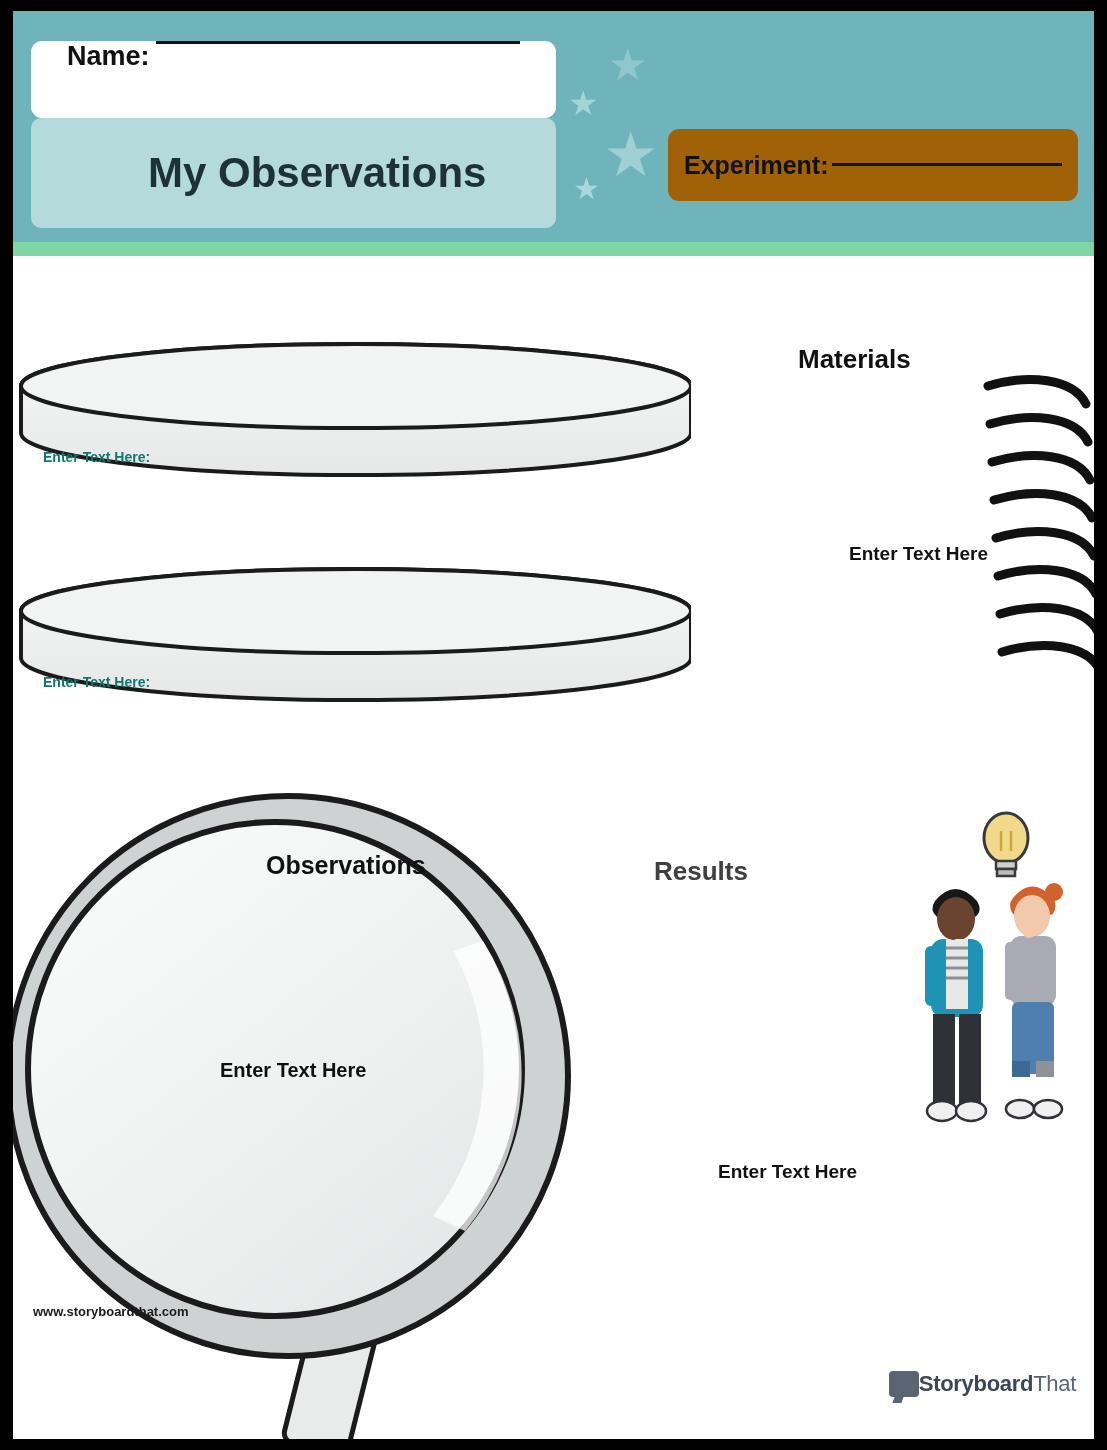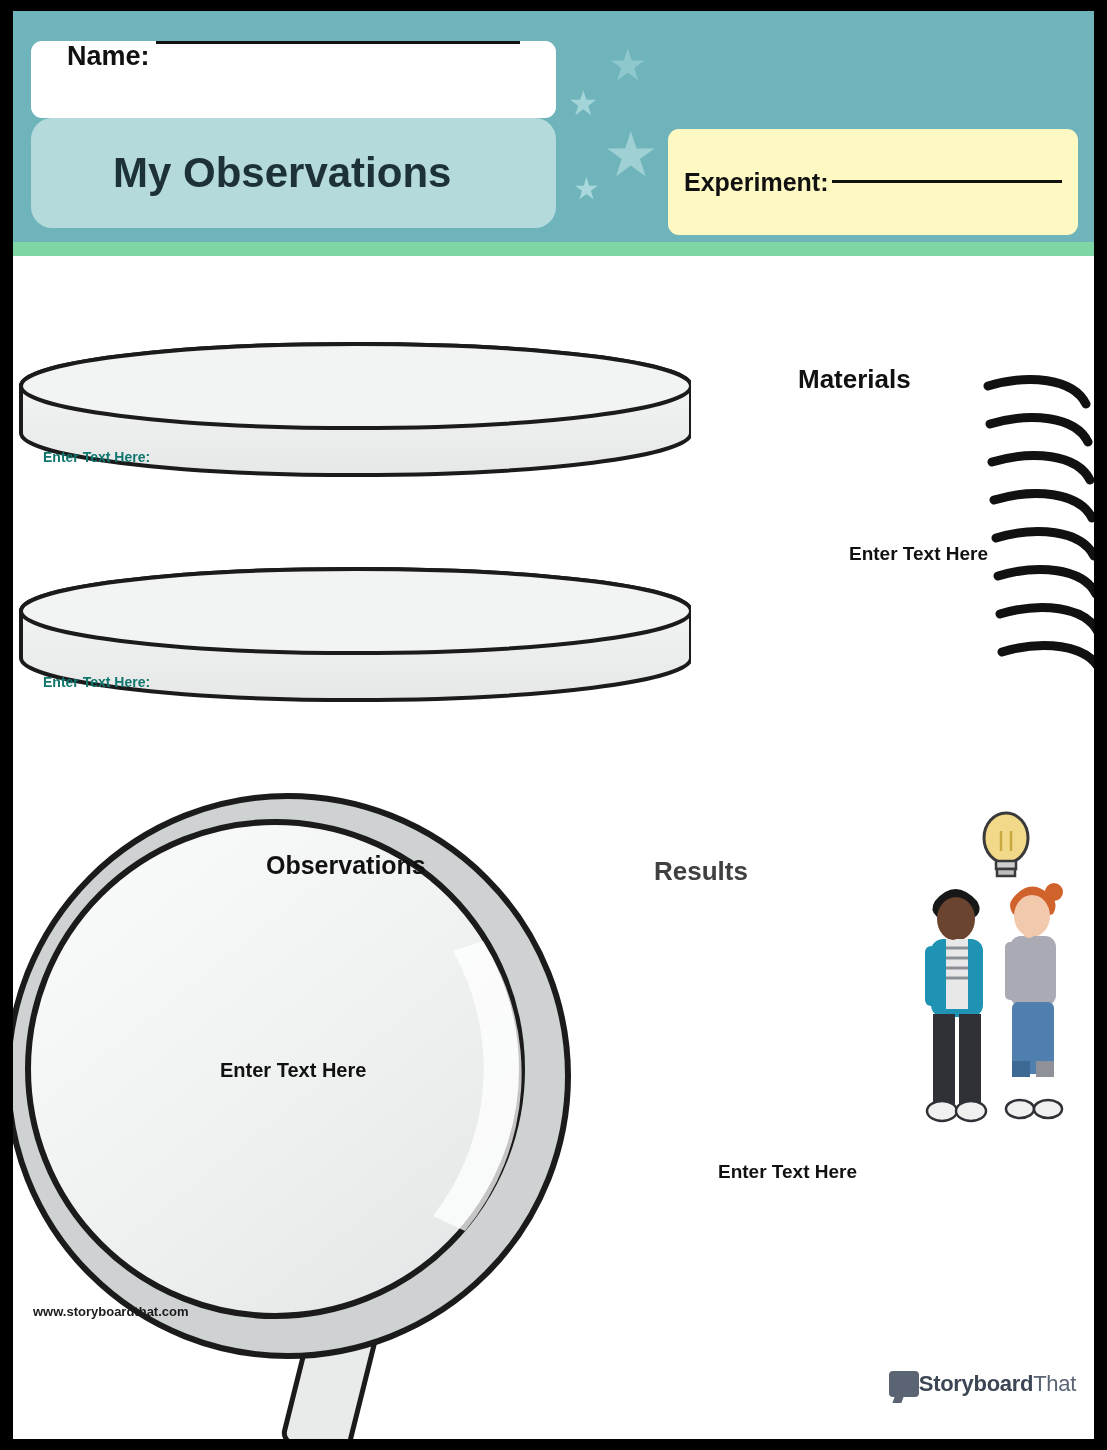--- a/index.html
+++ b/index.html
@@ -82,39 +82,39 @@
     margin-bottom: 2px;
   }
 
   .title-box {
     position: absolute;
     left: 18px;
     top: 107px;
     width: 525px;
     height: 110px;
     background: #b5dadb;
-    border-radius: 21px;
+    border-radius: 10px;
     display: flex;
     align-items: center;
-    padding-left: 82px;
+    padding-left: 117px;
     box-sizing: border-box;
   }
   .title-text {
     font-size: 42px;
     font-weight: bold;
     color: #1d3236;
   }
 
   .experiment-box {
     position: absolute;
     left: 655px;
     top: 118px;
     width: 410px;
-    height: 106px;
-    background: #fef9c3;
+    height: 72px;
+    background: #a16207;
     border-radius: 11px;
     box-sizing: border-box;
     padding: 0 16px;
     display: flex;
     align-items: center;
   }
   .experiment-label {
     font-size: 25px;
     font-weight: bold;
     color: #111111;
@@ -173,21 +173,20 @@
   }
 
   
   .materials-title {
     position: absolute;
     left: 785px;
     top: 333px;
     font-size: 26px;
     font-weight: bold;
     color: #111;
-    margin-top: 20px;
   }
   .materials-text {
     position: absolute;
     left: 836px;
     top: 532px;
     font-size: 19px;
     font-weight: bold;
     color: #111;
   }
   .spiral {

